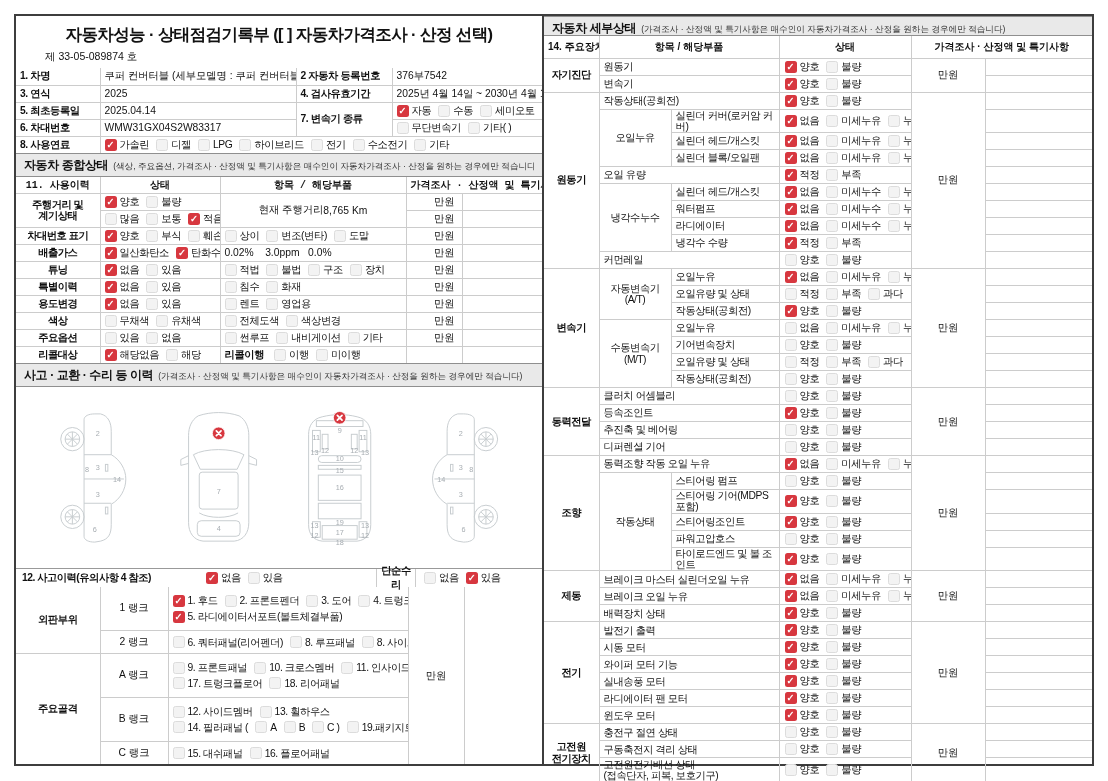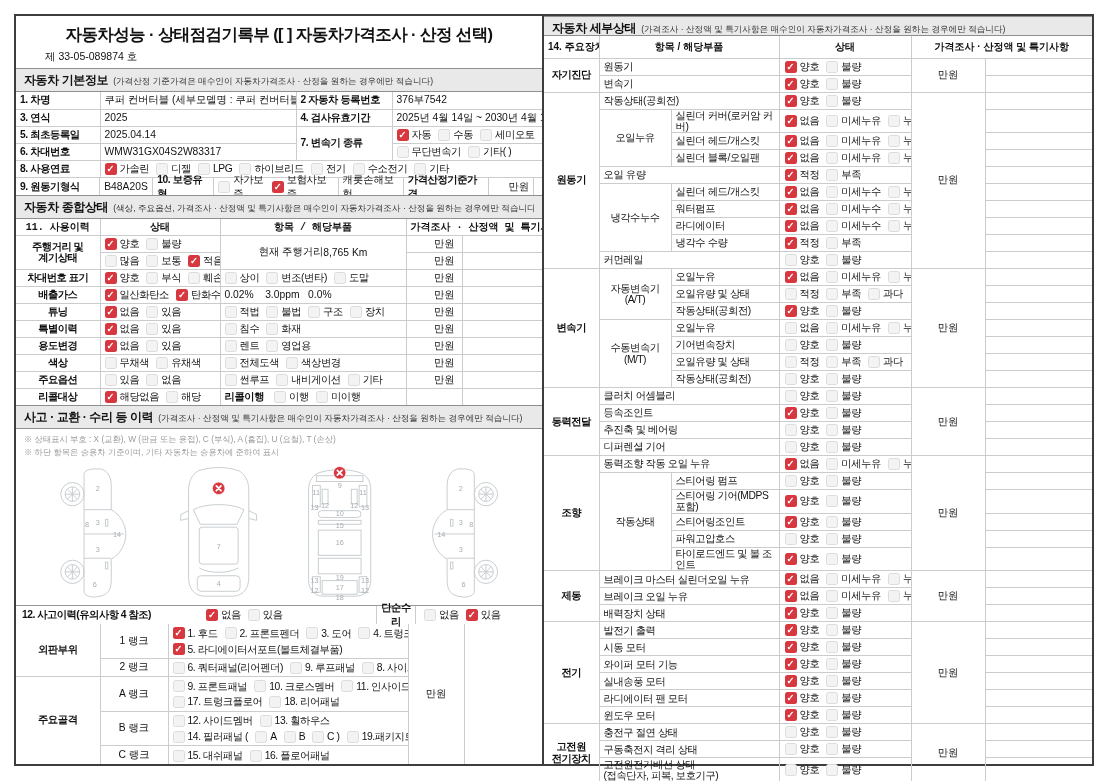--- a/index.html
+++ b/index.html
@@ -82,24 +82,20 @@
 
   <div class="lcol">
 
     <div class="titlebox">
       <div class="title">자동차성능 · 상태점검기록부 ([    ] 자동차가격조사 · 산정 선택)</div>
       <div class="docline">
         <span class="docno">제  33-05-089874  호</span>
       </div>
     </div>
 
-    <div class="sechead">
-      <span class="st">자동차 기본정보</span>
-      <span class="sn">(가격산정 기준가격은 매수인이 자동차가격조사 · 산정을 원하는 경우에만 적습니다)</span>
-    </div>
 
     <table>
       <colgroup>
           <col style="width:84px">
           <col style="width:196px">
           <col style="width:96px">
           <col>
         </colgroup>
       <tbody>
           <tr>
@@ -161,39 +157,20 @@
                 <span class="cb off"></span>
                 <span class="ckl">수소전기</span>
               </span><span class="ck">
                 <span class="cb off"></span>
                 <span class="ckl">기타</span>
               </span></td>
       </tr>
     </tbody>
       </table>
 
-    <div class="engrow">
-      <span class="lab" style="width:84px">9. 원동기형식</span>
-      <span style="width:54px;justify-content:center">B48A20S</span>
-      <span class="lab" style="width:62px">10. 보증유형</span>
-      <span style="width:126px">
-          <span class="ck">
-            <span class="cb off"></span>
-            <span class="ckl">자가보증</span>
-          </span>
-          <span class="ck">
-            <span class="cb on"></span>
-            <span class="ckl">보험사보증</span>
-          </span>
-        </span>
-      <span style="width:66px">캐롯손해보험</span>
-      <span class="lab" style="width:86px">가격산정기준가격</span>
-      <span style="width:46px;justify-content:flex-end">만원</span>
-      <span style="flex:1"></span>
-    </div>
 
     <div class="sechead">
       <span class="st">자동차 종합상태</span>
       <span class="sn">(색상, 주요옵션, 가격조사 · 산정액 및 특기사항은 매수인이 자동차가격조사 · 산정을 원하는 경우에만 적습니다)</span>
     </div>
 
     <table>
       <colgroup>
           <col style="width:84px">
           <col style="width:120px">
@@ -405,24 +382,20 @@
             <td class="oblank"></td>
           </tr>
         </tbody>
     </table>
 
     <div class="sechead">
       <span class="st">사고 · 교환 · 수리 등 이력</span>
       <span class="sn">(가격조사 · 산정액 및 특기사항은 매수인이 자동차가격조사 · 산정을 원하는 경우에만 적습니다)</span>
     </div>
 
-    <div class="notes">
-      <div>※ 상태표시 부호 : X (교환), W (판금 또는 용접), C (부식), A (흠집), U (요철), T (손상)</div>
-      <div>※ 하단 항목은 승용차 기준이며, 기타 자동차는 승용차에 준하여 표시</div>
-    </div>
 
     <div class="diagrams">
 
       <svg viewBox="0 0 92 140">
         <g class="dg">
           <path d="M33,10 C33,6 38,4 44,4 L50,4 C58,6 61,13 61,22 L61,46 C70,51 76,61 76,71 C76,82 70,92 61,97 L61,118 C61,128 58,133 50,135 L44,136 C38,136 33,134 33,130 Z"></path>
           <circle cx="21" cy="30" r="12"></circle>
             <circle cx="21" cy="30" r="7.5"></circle>
           <path d="M13.5,30 L28.5,30 M21,22.5 L21,37.5 M15.8,24.8 L26.2,35.2 M15.8,35.2 L26.2,24.8"></path>
           <circle cx="21" cy="110" r="12"></circle>
@@ -574,21 +547,21 @@
               <td class="pblank" rowspan="5"></td>
             </tr>
             <tr>
               <td class="prank">2 랭크</td>
               <td class="pchecks">
                 <div class="pline"><span class="ck">
                     <span class="cb off"></span>
                     <span class="ckl">6. 쿼터패널(리어펜더)</span>
                   </span><span class="ck">
                     <span class="cb off"></span>
-                    <span class="ckl">9. 루프패널</span>
+                    <span class="ckl">8. 루프패널</span>
                   </span><span class="ck">
                     <span class="cb off"></span>
                     <span class="ckl">8. 사이드실패널</span>
                   </span></div>
               </td>
             </tr>
             <tr class="gline">
               <td class="pgroup" rowspan="3">주요골격</td>
               <td class="prank">A 랭크</td>
               <td class="pchecks">

